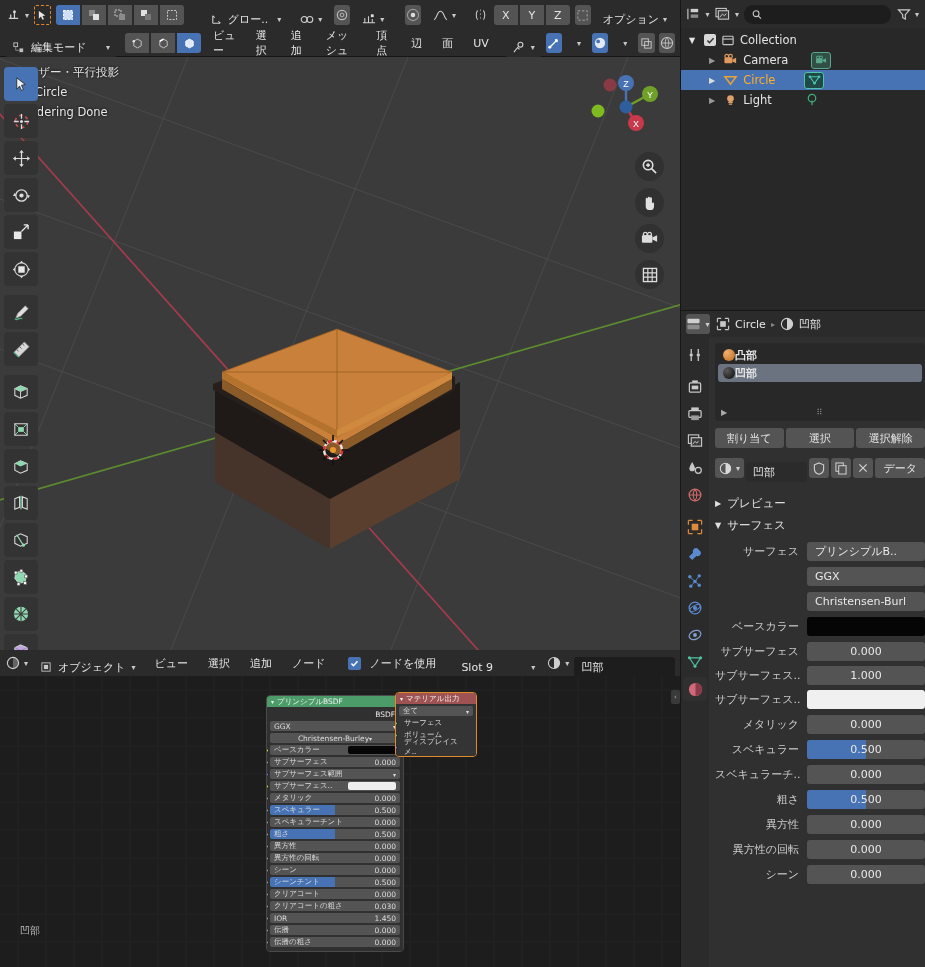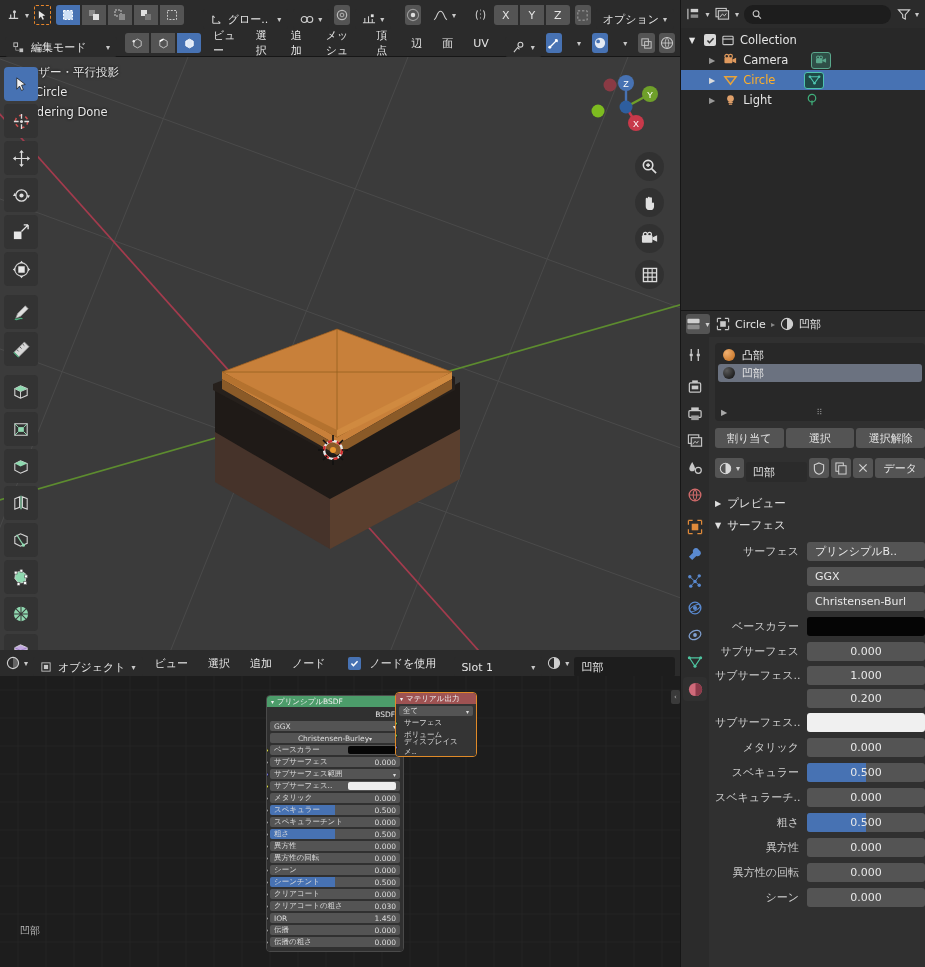--- a/index.html
+++ b/index.html
@@ -114,21 +114,21 @@
   #props-hdr { height:26px; background:#2b2b2b; display:flex; align-items:center; padding:0 5px; gap:6px; }
   #tabcol {
     position:absolute; left:0; top:26px; width:28px; bottom:0;
     background:#2b2b2b; display:flex; flex-direction:column; align-items:center;
     padding-top:6px; gap:3px;
   }
   .ptab { width:24px;height:24px;border-radius:4px;display:flex;align-items:center;justify-content:center;cursor:pointer; }
   .ptab.active { background:#303030; }
   #propbody { position:absolute; left:28px; top:26px; right:0; bottom:0; overflow:hidden; padding:6px 0 0 6px; }
   #slotlist { background:#282828; border-radius:4px; height:78px; padding:3px; position:relative; }
-  .slot { height:18px; display:flex; align-items:center; gap:7px; padding:0 5px; border-radius:3px; cursor:pointer; }
+  .slot { height:18px; display:flex; align-items:center; padding:0 5px; border-radius:3px; cursor:pointer;font-weight:bold; }
   .slot.sel { background:#6b7280; }
   .sphere { width:12px;height:12px;border-radius:50%; }
   .pf-row { display:flex; align-items:center; height:23px; margin-bottom:2px; }
   .pf-lab { width:92px; text-align:right; padding-right:8px; color:#cfcfcf; font-size:11px; white-space:nowrap; overflow:hidden; }
   .pf-val {
     flex:1; height:19px; background:#545454; border-radius:3px;
     display:flex; align-items:center; justify-content:center; font-size:11px; color:#e8e8e8;
     position:relative; overflow:hidden; cursor:pointer;
   }
   .pf-val .fill { position:absolute; left:0; top:0; bottom:0; background:#4772b3; }
@@ -555,21 +555,21 @@
   <div class="menu-item">ノード</div>
   <div style="width:6px"></div>
   <div style="width:13px;height:13px;background:#4772b3;border-radius:2px;display:flex;align-items:center;justify-content:center">
     <svg width="9" height="9" viewBox="0 0 10 10">
         <path d="M1.6 5l2.2 2.4L8.4 2.4" stroke="#fff" stroke-width="1.7" fill="none"></path>
       </svg>
   </div>
   <div style="margin-left:5px">ノードを使用</div>
   <div style="width:10px"></div>
   <div class="btn dark" style="width:88px;justify-content:flex-start">
-    <span>Slot 1</span>
+    <span>Slot 9</span>
     <span class="chev" style="margin-left:auto">▾</span>
   </div>
   <div class="iconbox tr">
     <svg width="14" height="14" viewBox="0 0 15 15">
         <circle cx="7.5" cy="7.5" r="6" fill="none" stroke="#cfcfcf" stroke-width="1.1"></circle>
         <path d="M7.5 1.5a6 6 0 010 12z" fill="#cfcfcf"></path>
       </svg>
     <span class="chev">▾</span>
   </div>
   <div class="btn dark" style="flex:1;justify-content:flex-start;background:#1d1d1d">
@@ -1046,26 +1046,20 @@
         <div class="pf-val">
             <span>0.000</span>
           </div>
       </div>
       <div class="pf-row" style="height:21px">
         <div class="pf-lab">サブサーフェス..</div>
         <div class="pf-val">
             <span>1.000</span>
           </div>
       </div>
-      <div class="pf-row" style="height:21px">
-        <div class="pf-lab"></div>
-        <div class="pf-val">
-            <span>0.200</span>
-          </div>
-      </div>
       <div class="pf-row">
         <div class="pf-lab">サブサーフェス..</div>
         <div class="pf-val" style="background:#f0f0f0"></div>
       </div>
       <div class="pf-row">
         <div class="pf-lab">メタリック</div>
         <div class="pf-val">
             <span>0.000</span>
           </div>
       </div>

